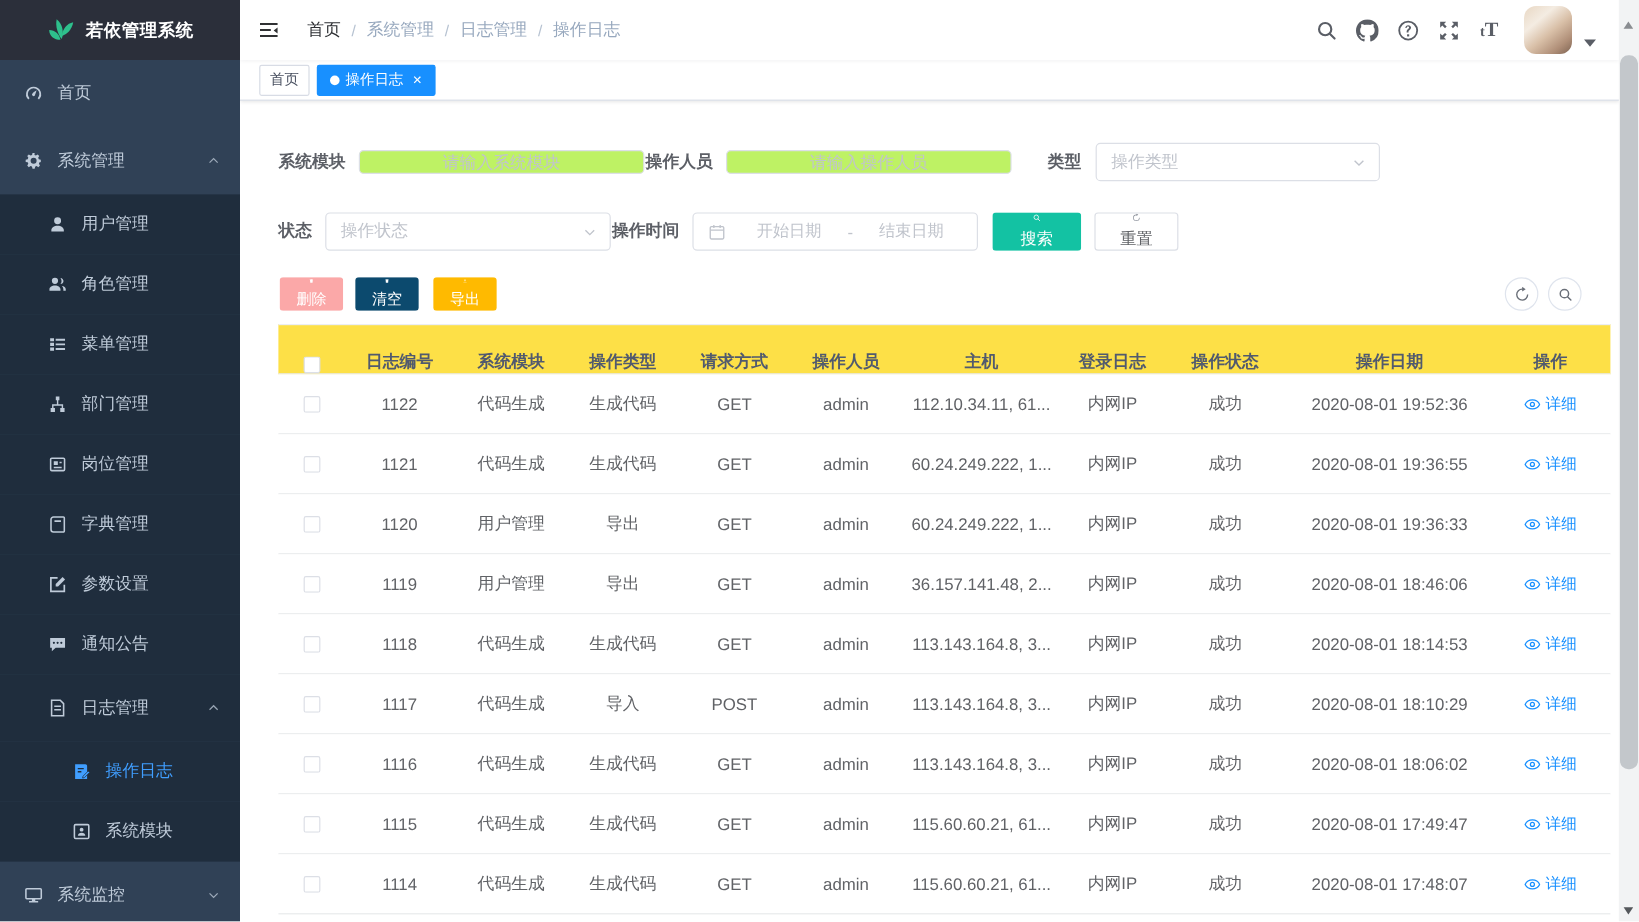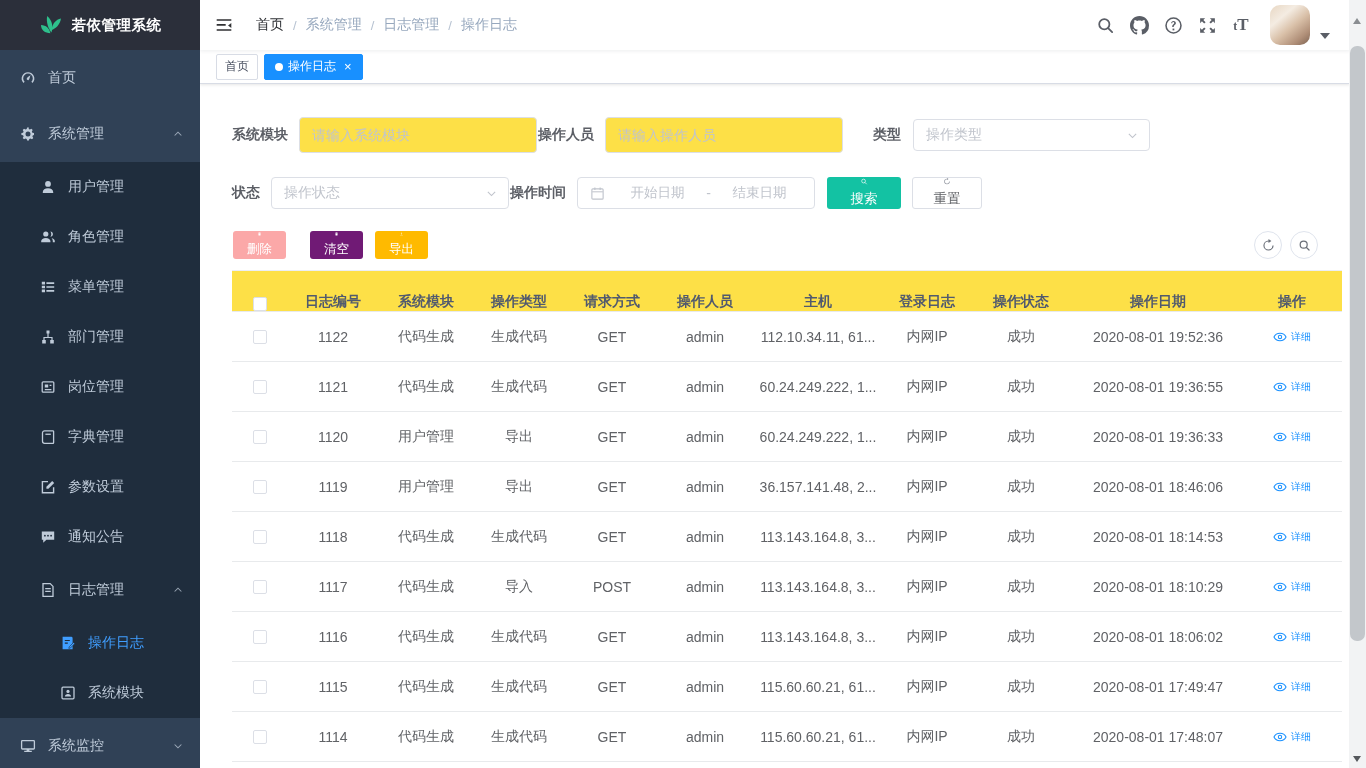--- a/index.html
+++ b/index.html
@@ -57,22 +57,22 @@
   .tag .close::before { content:"×"; }
 
   
   .content { position:absolute; left:200px; top:84px; width:1150px; height:684px; background:#fff; padding:32px; }
 
   .filter-row { display:flex; align-items:center; height:32px; }
   .filter-row.r1 { margin-top:3px; margin-bottom:26px; }
   .f-label { font-weight:bold; color:#5c5f66; text-align:right; padding-right:11px; flex:0 0 auto; }
   .f-label.w68 { width:68px; }
   .f-label.w70 { width:70px; padding-right:12px; }
-  .f-input { width:238px; height:36px; border:1px solid #dcdfe6; border-radius:4px; padding:0 12px;
-             font:inherit; color:#606266; outline:none; background:#fde047; }
+  .f-input { width:238px; height:20px; border:1px solid #dcdfe6; border-radius:4px; padding:0 12px;
+             font:inherit; color:#606266; outline:none; background:#bef264;text-align:center; }
   .f-input::placeholder { color:#c0c4cc; }
   .f-select { width:238px; height:32px; border:1px solid #dcdfe6; border-radius:4px; padding:0 10px 0 12px;
               display:flex; align-items:center; cursor:pointer; background:#fff; }
   .f-select.w237 { width:237px; }
   .f-select .ph { color:#c0c4cc; flex:1; }
   .f-select .sel-arrow { width:13px; height:13px; color:#c0c4cc; }
   .date-range { width:238px; height:32px; border:1px solid #dcdfe6; border-radius:4px; display:flex; align-items:center;
                 padding:0 8px; cursor:pointer; background:#fff; }
   .date-range .cal { width:15px; height:15px; color:#c0c4cc; margin:0 6px 0 4px; }
   .date-range .dph { flex:1; text-align:center; color:#c0c4cc; font-size:13.5px; }
@@ -82,37 +82,37 @@
          font-size:12.5px; border:1px solid transparent;flex-direction:column; }
   .btn svg { width:13px; height:13px; }
   .btn-search { width:74px; height:32px; background:#13c2a3; color:#fff; margin-left:12px; font-size:13.5px; }
   .btn-search svg { width:14px; height:14px; }
   .btn-reset { width:70px; height:32px; background:#fff; color:#606266; border-color:#dcdfe6; margin-left:11px; font-size:13.5px; }
   .btn-reset svg { width:14px; height:14px; color:#8a8f99; }
 
   .toolbar { margin-top:22px; display:flex; align-items:center; height:28px; position:relative; }
   .btn-mini { height:28px; padding:0 13px; color:#fff; }
   .btn-delete { background:#fba8a8; cursor:not-allowed; margin-left:1px; }
-  .btn-clear { background:#701a75; margin-left:24px; }
+  .btn-clear { background:#0c4a6e; margin-left:10px; }
   .btn-export { background:#ffba00; margin-left:12px; }
   .tool-circles { position:absolute; right:0; top:0; display:flex; gap:8px; }
   .circle-btn { width:28px; height:28px; border-radius:50%; border:1px solid #dfe4ed; background:#fff; color:#6a6f78;
                 display:flex; align-items:center; justify-content:center; cursor:pointer; }
   .circle-btn svg { width:13px; height:13px; }
 
   
   .table { margin-top:11px; width:1110px; }
   .thr { display:flex; height:42px; align-items:flex-end; background:#fde047; border-top:1px solid #ebeef5;
          border-bottom:1px solid #e8eaec; font-weight:bold; color:#515a6e; }
   .tr { display:flex; height:50px; align-items:center; border-bottom:1px solid #e8eaec; background:#fff; }
   .th,.td { display:flex; align-items:center; justify-content:center; text-align:center; overflow:hidden; white-space:nowrap; }
   .c-cb{width:56px} .c-id{width:90px} .c-mod{width:96px} .c-type{width:90px} .c-met{width:96px} .c-op{width:90px}
   .c-host{width:136px} .c-loc{width:82px} .c-stat{width:106px} .c-date{width:168px} .c-act{width:100px}
   .cb { width:14px; height:14px; border:1px solid #dcdfe6; border-radius:2px; background:#fff; cursor:pointer; }
-  .detail-link { color:#1890ff; font-size:10px; display:inline-flex; align-items:center; gap:4px; cursor:pointer; }
+  .detail-link { color:#1890ff; font-size:13px; display:inline-flex; align-items:center; gap:4px; cursor:pointer; }
   .detail-link svg { width:14px; height:14px; }
 
   
   .scrollbar { position:absolute; right:0; top:0; width:17px; height:768px; background:#f2f3f4; z-index:10; }
   .sb-arrow-up { position:absolute; top:18px; left:4px; width:0; height:0;
                  border-left:4.5px solid transparent; border-right:4.5px solid transparent; border-bottom:6px solid #8a8d91; }
   .sb-arrow-down { position:absolute; bottom:6px; left:4px; width:0; height:0;
                    border-left:4.5px solid transparent; border-right:4.5px solid transparent; border-top:6px solid #55585c; }
   .sb-thumb { position:absolute; top:46px; left:1px; width:15px; height:595px; background:#c3c7cb; border-radius:7px; }
 </style>

